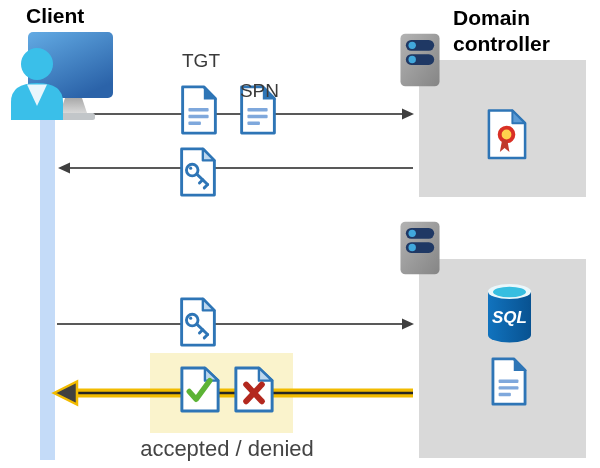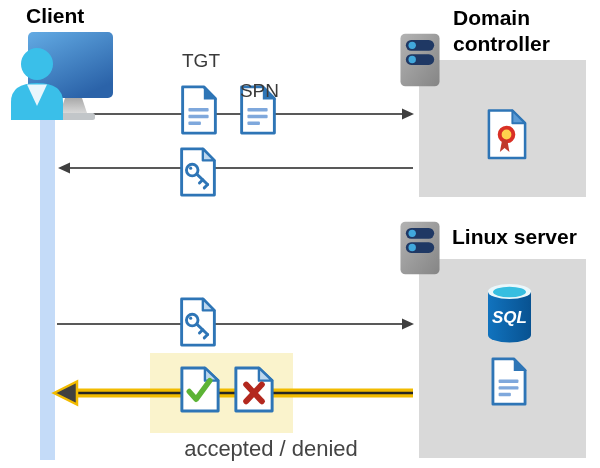--- a/index.html
+++ b/index.html
@@ -18,21 +18,21 @@
   .icon{position:absolute;z-index:3;line-height:0;font-style:italic;}
   .label{position:absolute;z-index:4;color:#000000;}
   .title{font-weight:bold;font-size:21px;letter-spacing:0;}
   #client-label{left:26px;top:4px;color:#000;}
   #dc-title{left:453px;top:5px;width:140px;line-height:26px;}
   #lx-title{left:452px;top:225px;}
   .doc-label{font-size:19px;color:#3A3A3A;text-align:right;}
   #tgt-label{left:176px;top:50px;width:44px;}
   #spn-label{left:235px;top:50px;width:44px;margin-top:30px;}
   #keytab-label{left:428px;top:415px;width:160px;text-align:center;font-size:23px;color:#444;}
-  #result-label{left:133px;top:436px;width:188px;text-align:center;font-size:22px;color:#444;margin-left:44px;}
+  #result-label{left:133px;top:436px;width:188px;text-align:center;font-size:22px;color:#444;}
   svg text{font-family:"Liberation Sans",sans-serif;}
 </style>
 </head>
 <body>
 
 <div class="canvas">
 
   <div class="gray-box" id="dc-box"></div>
   <div class="gray-box" id="lx-box"></div>
   <div id="highlight-box"></div>
@@ -147,21 +147,20 @@
   </div>
   <div class="icon" style="left:485px;top:108px;">
     <svg width="44" height="53" viewBox="0 0 45 54">
       <path d="M4 2.5 H28 L41 15.5 V51 H4 Z" fill="#fff" stroke="#2E75B6" stroke-width="2.6" stroke-linejoin="round"></path>
       <path d="M28 2.5 L41 15.5 L28 15.5 Z" fill="#5B9BD5" stroke="#2E75B6" stroke-width="2" stroke-linejoin="round"></path>
       <circle cx="22" cy="27" r="7" fill="#FFD34D" stroke="#D93025" stroke-width="4"></circle>
       <path d="M17.5 32.5 L15.2 45 L20 40.8 L25 45 L22.8 32.5 Z" fill="#C0392B"></path>
     </svg>
   </div>
 
-  <div class="label title" id="lx-title">Linux server</div>
   <div class="icon" style="left:399px;top:220px;">
     <svg width="42" height="56" viewBox="0 0 43 57">
       <defs>
         <linearGradient id="srvGrad2" x1="0" y1="0" x2="1" y2="1">
           <stop offset="0" stop-color="#B3B3B3"></stop>
             <stop offset="1" stop-color="#858585"></stop>
         </linearGradient>
       </defs>
       <rect x="1.5" y="1.5" width="40" height="54" rx="5" fill="url(#srvGrad2)"></rect>
       <rect x="7" y="8" width="29" height="11" rx="5.5" fill="#1F3864"></rect>

